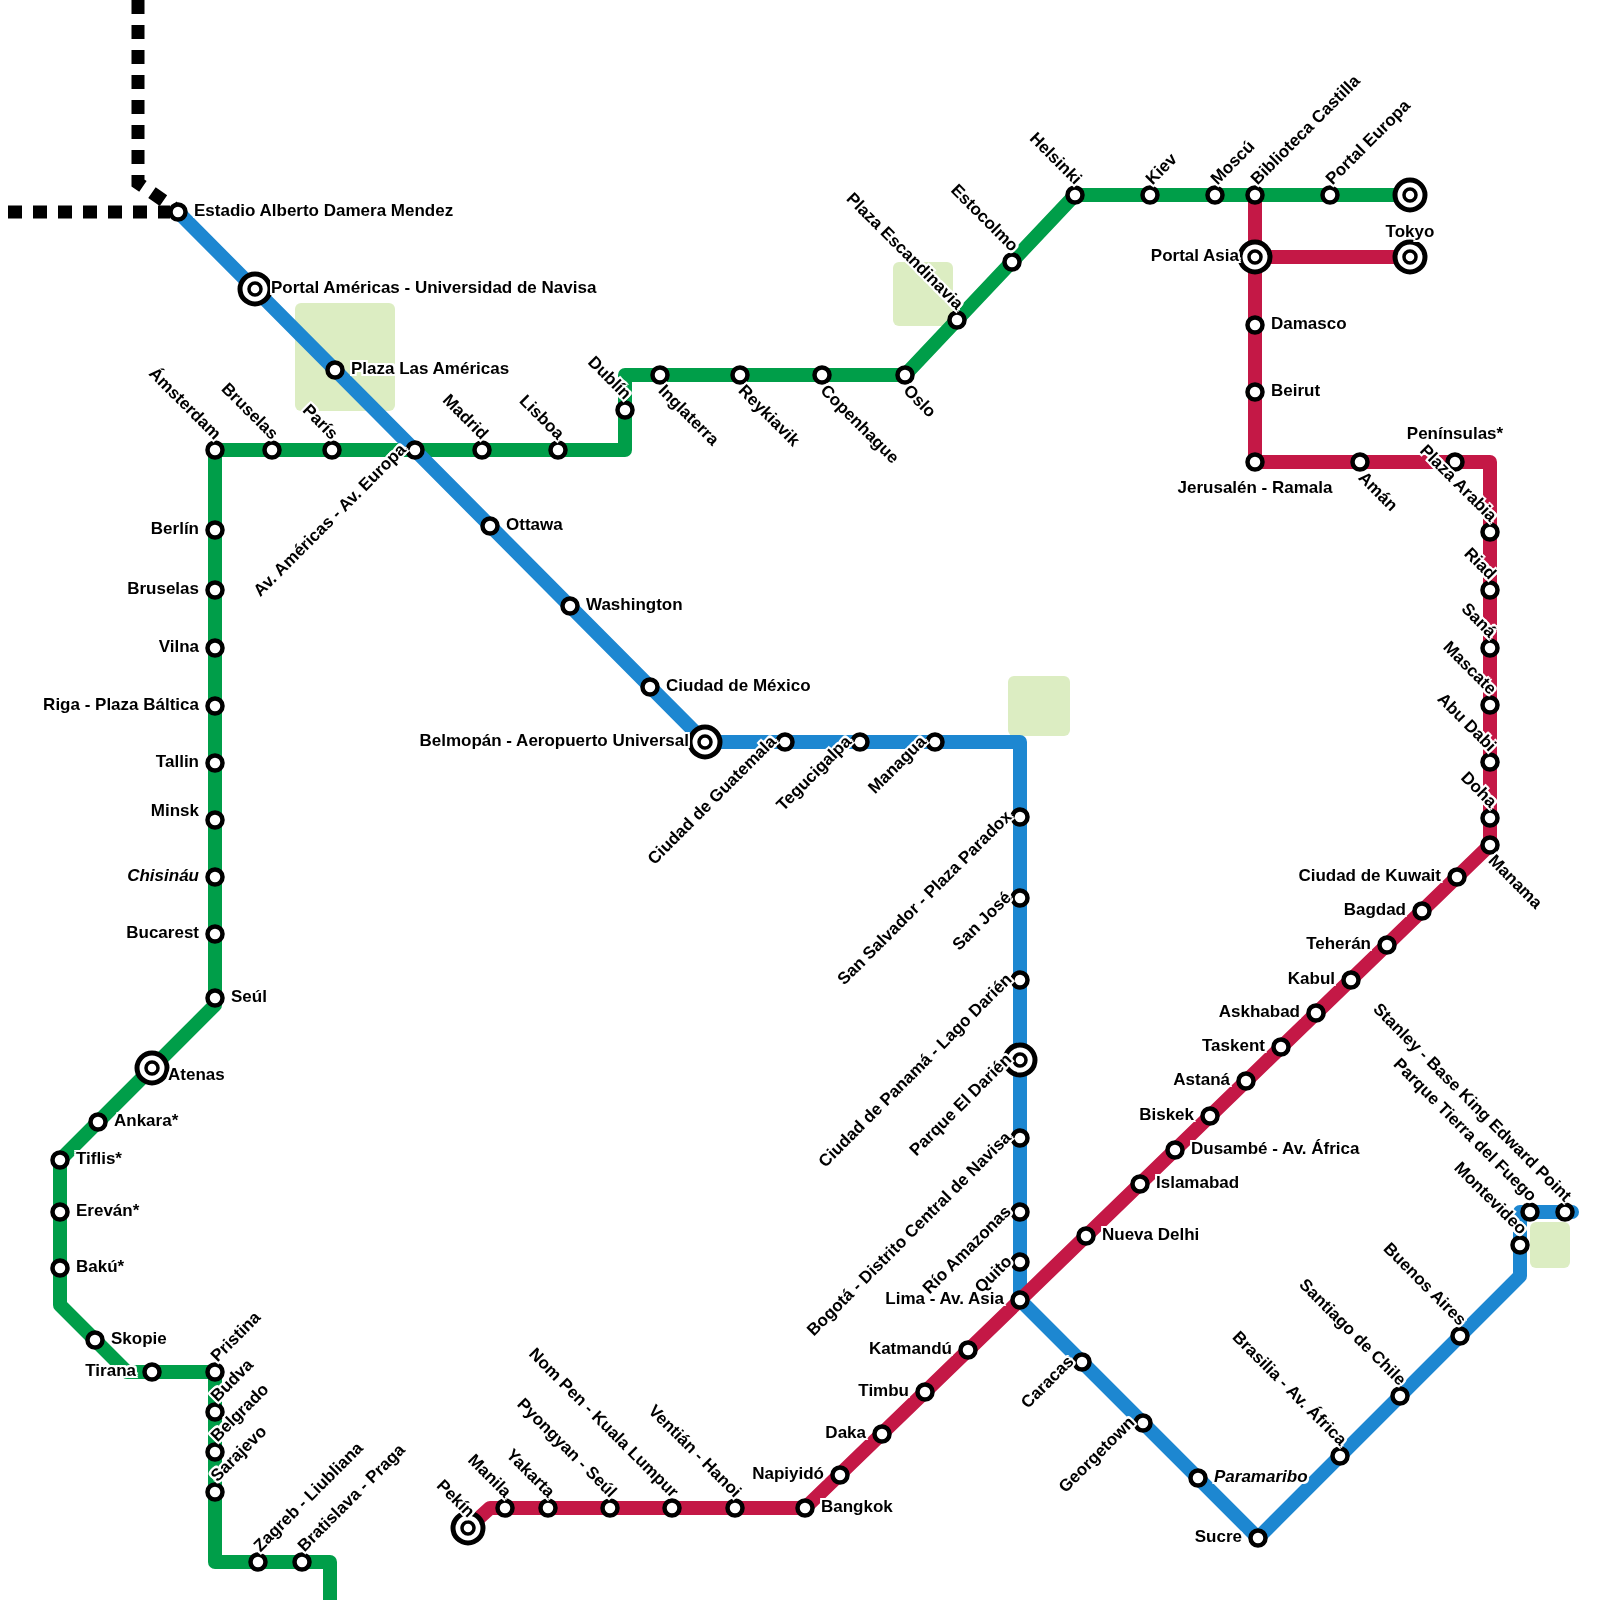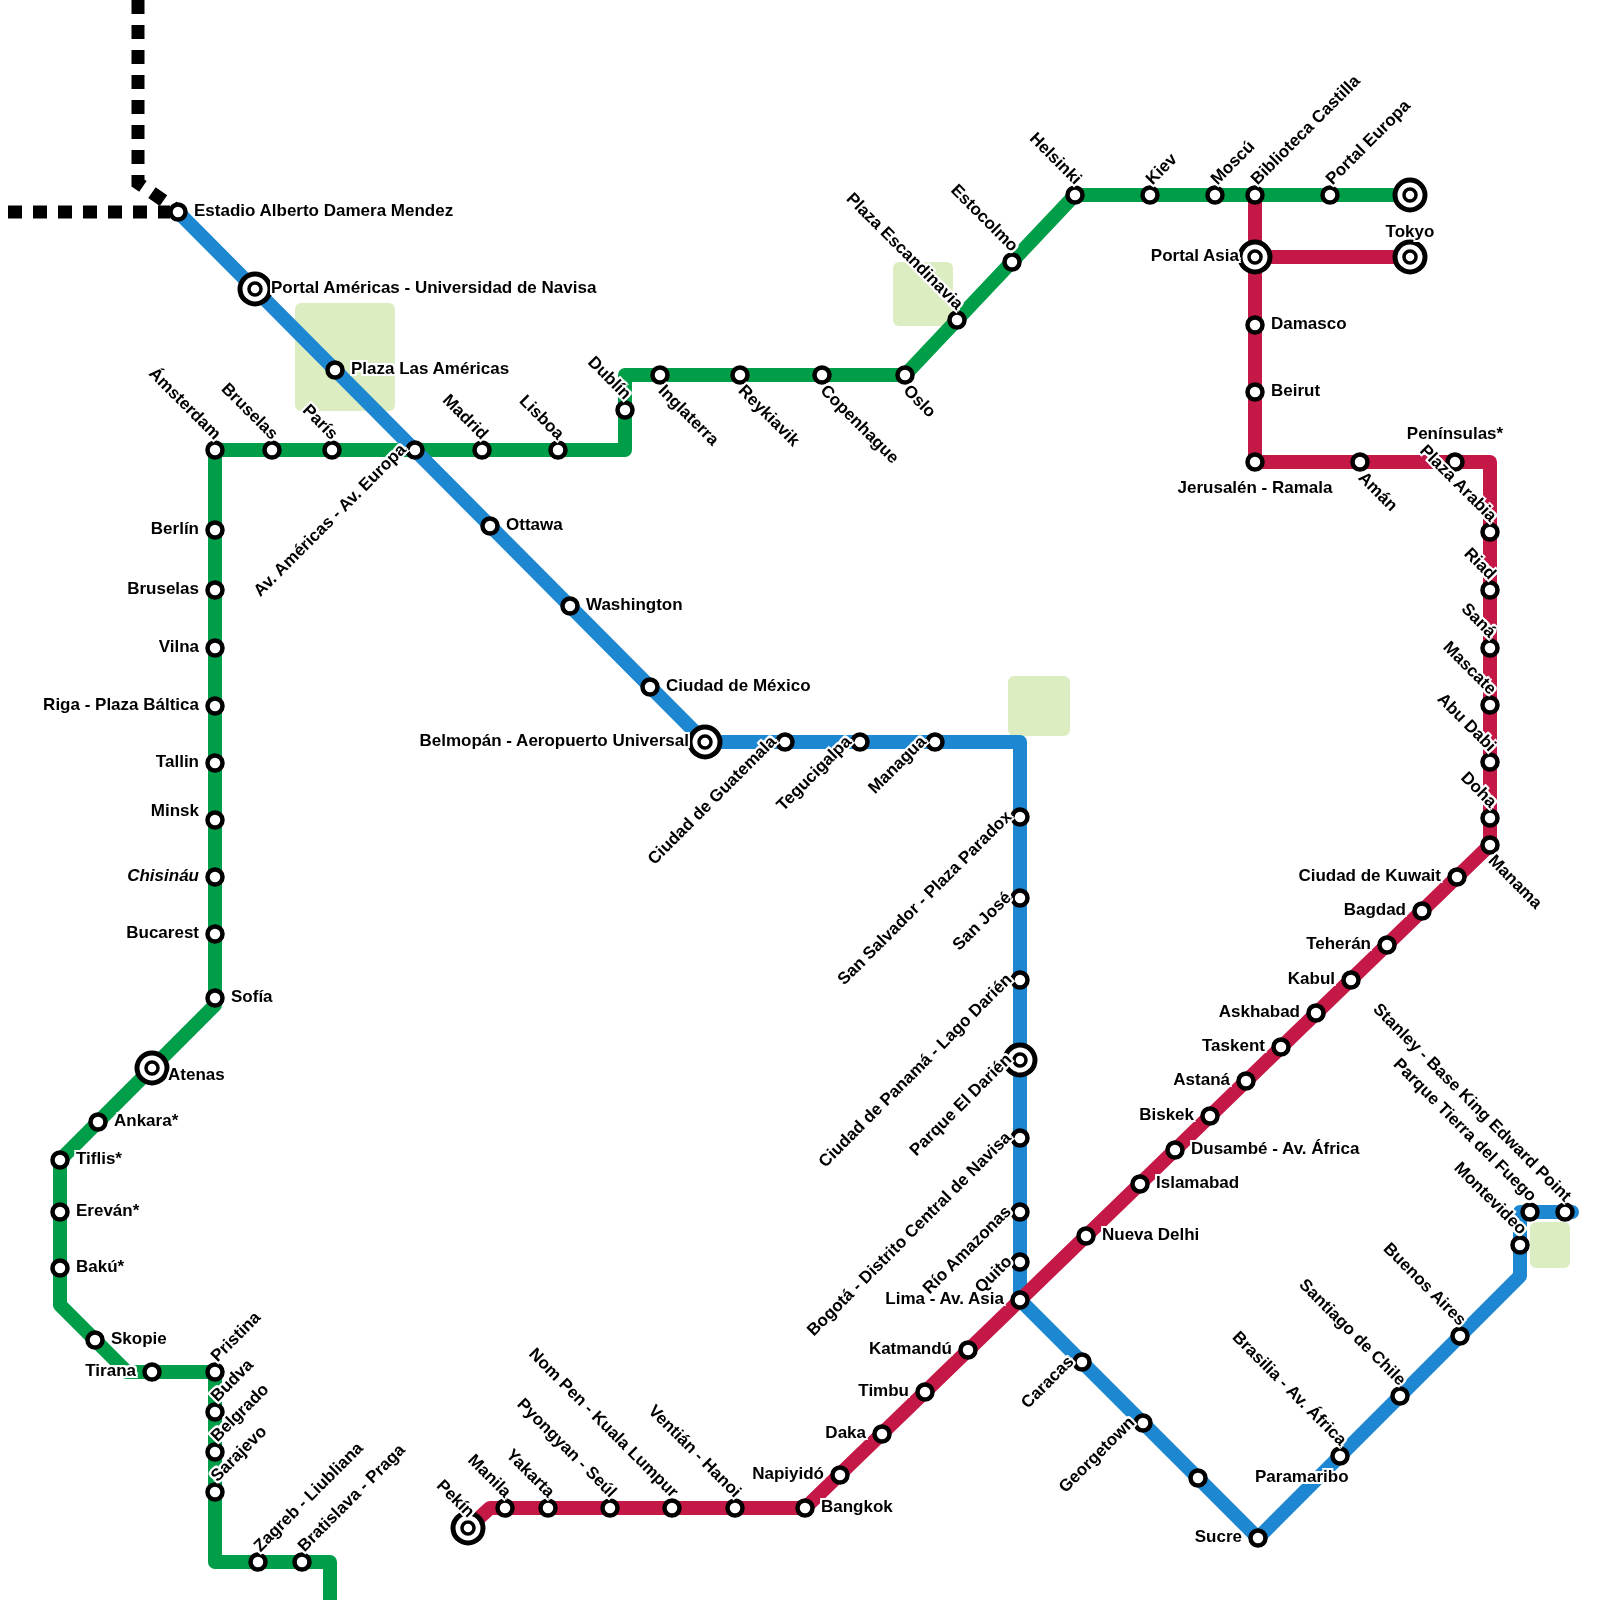--- a/index.html
+++ b/index.html
@@ -167,21 +167,21 @@
       <div class="lbl" style="right: 1332px; top: 424px; transform-origin: right bottom; transform: rotate(45deg);">Bruselas</div>
       <div class="lbl" style="right: 1389px; top: 424px; transform-origin: right bottom; transform: rotate(45deg);">Ámsterdam</div>
       <div class="lbl" style="right: 1401px; top: 519px; text-align: right;">Berlín</div>
       <div class="lbl" style="right: 1401px; top: 579px; text-align: right;">Bruselas</div>
       <div class="lbl" style="right: 1401px; top: 637px; text-align: right;">Vilna</div>
       <div class="lbl" style="right: 1401px; top: 695px; text-align: right;">Riga - Plaza Báltica</div>
       <div class="lbl" style="right: 1401px; top: 752px; text-align: right;">Tallin</div>
       <div class="lbl" style="right: 1401px; top: 789px; text-align: left; margin-top: 12px;">Minsk</div>
       <div class="lbl" style="right: 1401px; top: 866px; text-align: right; font-style: italic;">Chisináu</div>
       <div class="lbl" style="right: 1401px; top: 923px; text-align: right;">Bucarest</div>
-      <div class="lbl" style="left: 231px; top: 987px;">Sofía</div>
+      <div class="lbl" style="left: 231px; top: 987px;">Seúl</div>
       <div class="lbl" style="left: 168px; top: 1057px; margin-top: 8px;">Atenas</div>
       <div class="lbl" style="left: 114px; top: 1111px;">Ankara*</div>
       <div class="lbl" style="left: 76px; top: 1149px;">Tiflis*</div>
       <div class="lbl" style="left: 76px; top: 1201px;">Ereván*</div>
       <div class="lbl" style="left: 76px; top: 1257px;">Bakú*</div>
       <div class="lbl" style="left: 111px; top: 1329px;">Skopie</div>
       <div class="lbl" style="right: 1464px; top: 1361px; text-align: right;">Tirana</div>
       <div class="lbl" style="left: 221px; top: 1346px; transform-origin: left bottom; transform: rotate(-45deg);">Pristina</div>
       <div class="lbl" style="left: 221px; top: 1386px; transform-origin: left bottom; transform: rotate(-45deg);">Budva</div>
       <div class="lbl" style="left: 221px; top: 1426px; transform-origin: left bottom; transform: rotate(-45deg);">Belgrado</div>
@@ -201,21 +201,21 @@
       <div class="lbl" style="right: 584px; top: 801px; transform-origin: right bottom; transform: rotate(-45deg);">San Salvador - Plaza Paradox</div>
       <div class="lbl" style="right: 584px; top: 882px; transform-origin: right bottom; transform: rotate(-45deg);">San José</div>
       <div class="lbl" style="right: 584px; top: 964px; transform-origin: right bottom; transform: rotate(-45deg);">Ciudad de Panamá - Lago Darién</div>
       <div class="lbl" style="right: 584px; top: 1044px; transform-origin: right bottom; transform: rotate(-45deg);">Parque El Darién</div>
       <div class="lbl" style="right: 584px; top: 1122px; transform-origin: right bottom; transform: rotate(-45deg);">Bogotá - Distrito Central de Navisa</div>
       <div class="lbl" style="right: 584px; top: 1196px; transform-origin: right bottom; transform: rotate(-45deg);">Río Amazonas</div>
       <div class="lbl" style="right: 584px; top: 1246px; transform-origin: right bottom; transform: rotate(-45deg);">Quito</div>
       <div class="lbl" style="right: 596px; top: 1289px; text-align: right;">Lima - Av. Asia</div>
       <div class="lbl" style="right: 522px; top: 1346px; transform-origin: right bottom; transform: rotate(-45deg);">Caracas</div>
       <div class="lbl" style="right: 461px; top: 1407px; transform-origin: right bottom; transform: rotate(-45deg);">Georgetown</div>
-      <div class="lbl" style="left: 1255px; top: 1467px;">Paramaribo</div>
+      <div class="lbl" style="left: 1214px; top: 1467px; font-style: italic;">Paramaribo</div>
       <div class="lbl" style="right: 358px; top: 1527px; text-align: right;">Sucre</div>
       <div class="lbl" style="right: 264px; top: 1430px; transform-origin: right bottom; transform: rotate(45deg);">Brasilia - Av. África</div>
       <div class="lbl" style="right: 204px; top: 1370px; transform-origin: right bottom; transform: rotate(45deg);">Santiago de Chile</div>
       <div class="lbl" style="right: 144px; top: 1310px; transform-origin: right bottom; transform: rotate(45deg);">Buenos Aires</div>
       <div class="lbl" style="right: 84px; top: 1219px; transform-origin: right bottom; transform: rotate(45deg);">Montevideo</div>
       <div class="lbl" style="right: 74px; top: 1186px; transform-origin: right bottom; transform: rotate(45deg);">Parque Tierra del Fuego</div>
       <div class="lbl" style="right: 39px; top: 1186px; transform-origin: right bottom; transform: rotate(45deg);">Stanley - Base King Edward Point</div>
       <div class="lbl" style="right: 361px; top: 246px; text-align: right;">Portal Asia</div>
       <div class="lbl" style="left: 1271px; top: 314px;">Damasco</div>
       <div class="lbl" style="left: 1271px; top: 381px;">Beirut</div>

